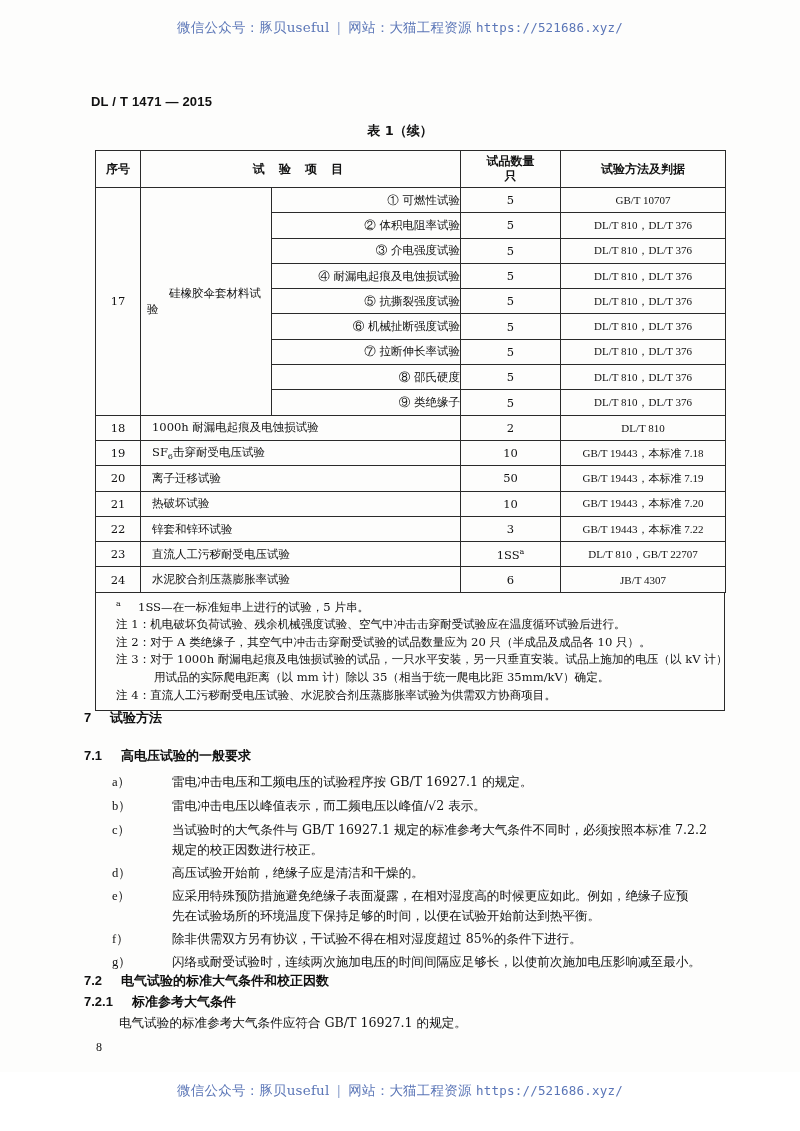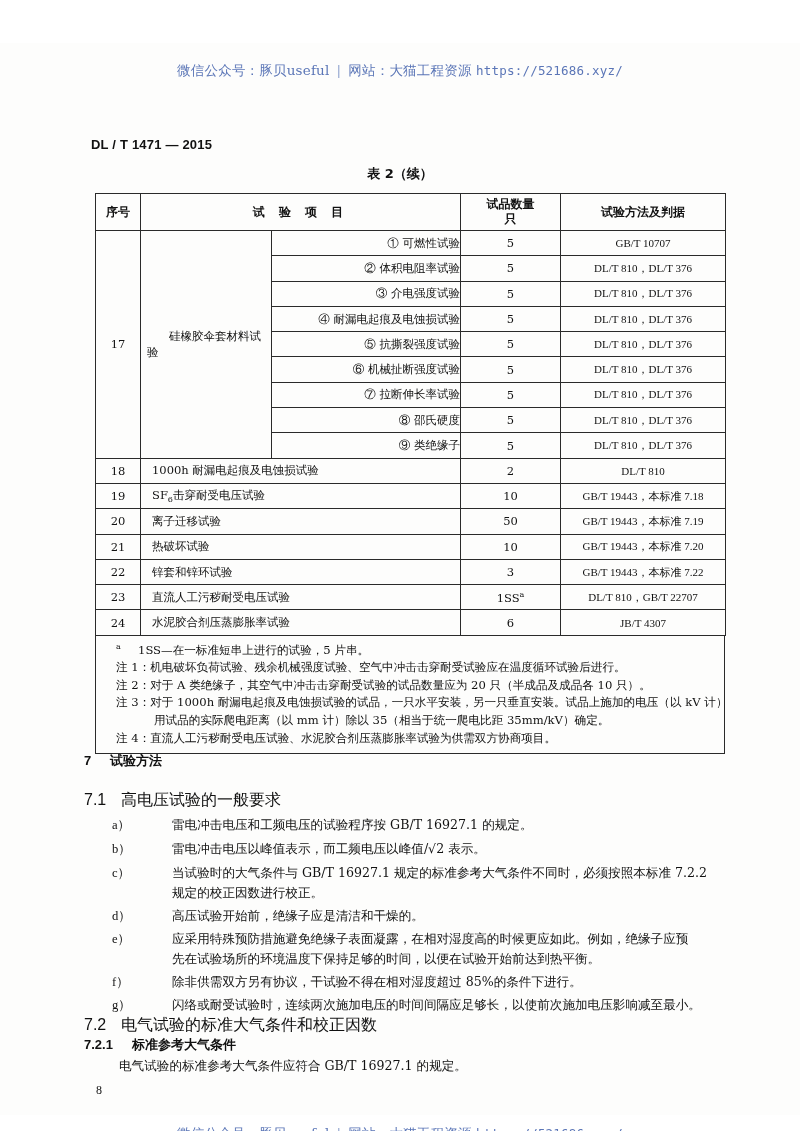--- a/index.html
+++ b/index.html
@@ -15,21 +15,20 @@
     color: #111;
     overflow: hidden;
   }
 
   .page {
     position: absolute;
     left: 0; top: 0;
     width: 800px;
     height: 1072px;
     background: #fdfdfc;
-    margin-top: 43px;
   }
 
   
   .watermark {
     position: absolute;
     left: 0;
     width: 800px;
     text-align: center;
     color: #5b76b7;
     font-size: 13.5px;
@@ -139,22 +138,22 @@
     position: absolute;
     font-family: "DejaVu Serif", "Liberation Serif", serif;
   }
   .h1 {
     font-size: 13px;
     font-weight: bold;
     font-family: "DejaVu Sans", "Liberation Sans", sans-serif;
   }
   .h1 .num { display: inline-block; width: 26px; font-family: "Liberation Sans", sans-serif; }
   .h2 {
-    font-size: 16px;
-    font-weight: normal;
+    font-size: 13px;
+    font-weight: bold;
     font-family: "DejaVu Sans", "Liberation Sans", sans-serif;
   }
   .h2 .num { display: inline-block; width: 37px; font-family: "Liberation Sans", sans-serif; }
   .h3 {
     font-size: 13px;
     font-weight: bold;
     font-family: "DejaVu Sans", "Liberation Sans", sans-serif;
   }
   .h3 .num { display: inline-block; width: 48px; font-family: "Liberation Sans", sans-serif; }
 
@@ -194,21 +193,21 @@
 
 <div class="page">
 
   <div class="watermark watermark-top">
     <span>微信公众号：豚贝useful</span><span class="sep">|</span><span>网站：大猫工程资源</span>
     <span class="url">https://521686.xyz/</span>
   </div>
 
   <div class="doc-code">DL / T 1471 — 2015</div>
 
-  <div class="table-caption">表 2（续）</div>
+  <div class="table-caption">表 1（续）</div>
 
   <div class="tbl-wrap">
     <table class="main">
       <colgroup>
         <col style="width:45px">
         <col style="width:131px">
         <col style="width:189px">
         <col style="width:100px">
         <col style="width:165px">
       </colgroup>

